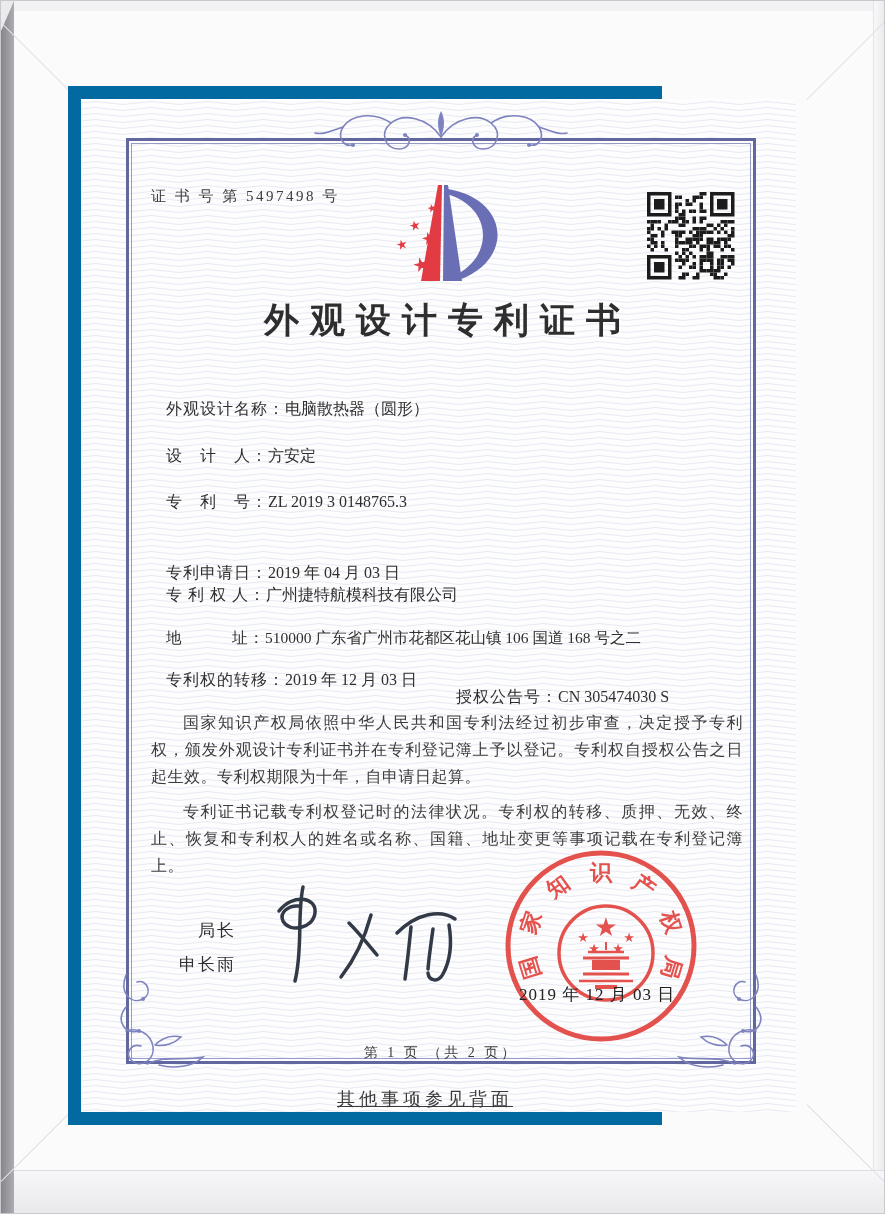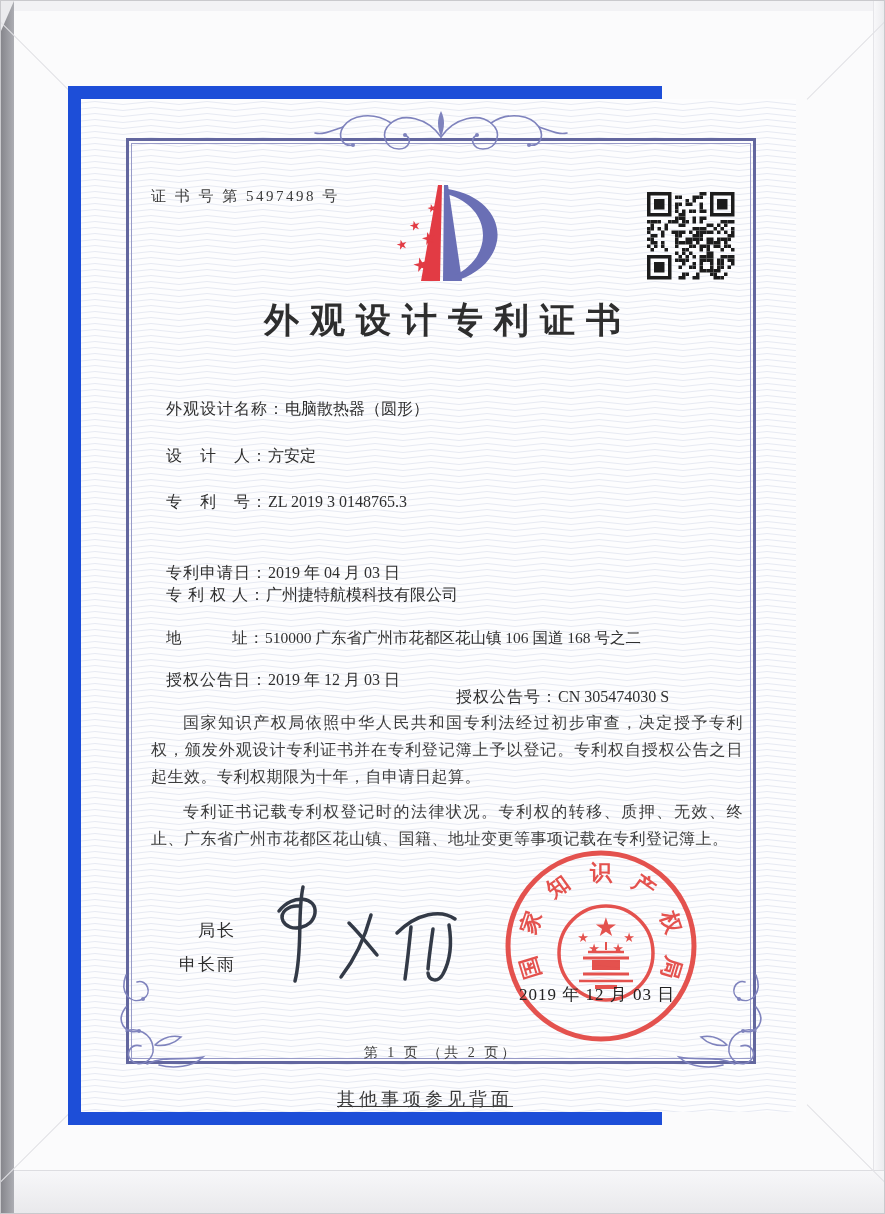--- a/index.html
+++ b/index.html
@@ -10,21 +10,21 @@
   .edge-right{position:absolute;right:0;top:0;bottom:0;width:10px;background:linear-gradient(270deg,#ececef,#f8f8fa);border-left:1px solid #e5e5e9;}
   .edge-bottom{position:absolute;left:0;right:0;bottom:0;height:42px;background:linear-gradient(180deg,#f7f7f9,#e9e9ec);border-top:1px solid #dddde1;}
   .edge-left{position:absolute;left:0;top:0;bottom:0;width:13px;background:linear-gradient(90deg,#86868c,#acadb3);}
   .edge-left-cap{position:absolute;left:0;top:0;width:13px;height:30px;background:#ebebee;clip-path:polygon(0 0,100% 0,0 100%);}
   .seam{position:absolute;width:130px;height:1px;background:#e1e1e5;}
   .seam.tl{left:-34px;top:52px;transform:rotate(45deg);}
   .seam.tr{right:-34px;top:52px;transform:rotate(-45deg);}
   .seam.bl{left:-34px;bottom:62px;transform:rotate(-45deg);}
   .seam.br{right:-34px;bottom:62px;transform:rotate(45deg);}
   
-  .mat{position:absolute;left:67px;top:85px;width:594px;height:1039px;background:#1d4ed8;}
+  .mat{position:absolute;left:67px;top:85px;width:594px;height:1039px;background:#0369a1;}
   .paper{position:absolute;left:13px;top:13px;width:715px;height:1013px;background:#fdfdfe;overflow:hidden;}
   .watermark{position:absolute;left:0;top:0;z-index:0;}
   
   .blue-border{position:absolute;left:45px;top:39px;width:630px;height:926px;border:3px solid #63679f;box-sizing:border-box;z-index:1;}
   .blue-border::before{content:"";position:absolute;inset:2px;border:1px solid #989bc8;}
   .ornament{position:absolute;z-index:2;}
   
   .abs{position:absolute;z-index:3;}
   .cert-number{left:70px;top:88px;font-size:15px;letter-spacing:2.5px;color:#3a3a3a;}
   .logo{left:288px;top:80px;}
@@ -353,29 +353,29 @@
       <div class="abs field-row" style="top:464px;">
         <span class="lbl">专利申请日：</span><span>2019 年 04 月 03 日</span>
       </div>
       <div class="abs field-row" style="top:486px;">
         <span class="lbl">专 利 权 人：</span><span>广州捷特航模科技有限公司</span>
       </div>
       <div class="abs field-row" style="top:529px;font-size:15.5px;">
         <span class="lbl">地　　　址：</span><span>510000 广东省广州市花都区花山镇 106 国道 168 号之二</span>
       </div>
       <div class="abs field-row" style="top:571px;">
-        <span class="lbl">授权公告日：</span><span>2019 年 12 月 03 日</span>
+        <span class="lbl">专利权的转移：</span><span>2019 年 12 月 03 日</span>
         <span class="grant2">
           <span class="lbl">授权公告号：</span><span>CN 305474030 S</span>
         </span>
       </div>
 
       <div class="abs body-text">
         <p>国家知识产权局依照中华人民共和国专利法经过初步审查，决定授予专利权，颁发外观设计专利证书并在专利登记簿上予以登记。专利权自授权公告之日起生效。专利权期限为十年，自申请日起算。</p>
-        <p>专利证书记载专利权登记时的法律状况。专利权的转移、质押、无效、终止、广东省广州市花都区花山镇、国籍、地址变更等事项记载在专利登记簿上。</p>
+        <p>专利证书记载专利权登记时的法律状况。专利权的转移、质押、无效、终止、恢复和专利权人的姓名或名称、国籍、地址变更等事项记载在专利登记簿上。</p>
       </div>
 
       <div class="abs signer" style="top:820px;margin-left:19px;">局长</div>
       <div class="abs signer" style="top:854px;">申长雨</div>
 
       <svg class="abs signature" width="205" height="112" viewBox="0 0 205 112">
         <g fill="none" stroke="#333a47" stroke-width="3.5" stroke-linecap="round">
           <path d="M40,10 C34,38 40,72 32,104"></path>
           <path d="M16,34 C30,16 54,20 52,36 C50,52 26,56 20,44 C16,35 26,28 36,29"></path>
           <path d="M86,46 C96,56 104,66 114,78"></path>

